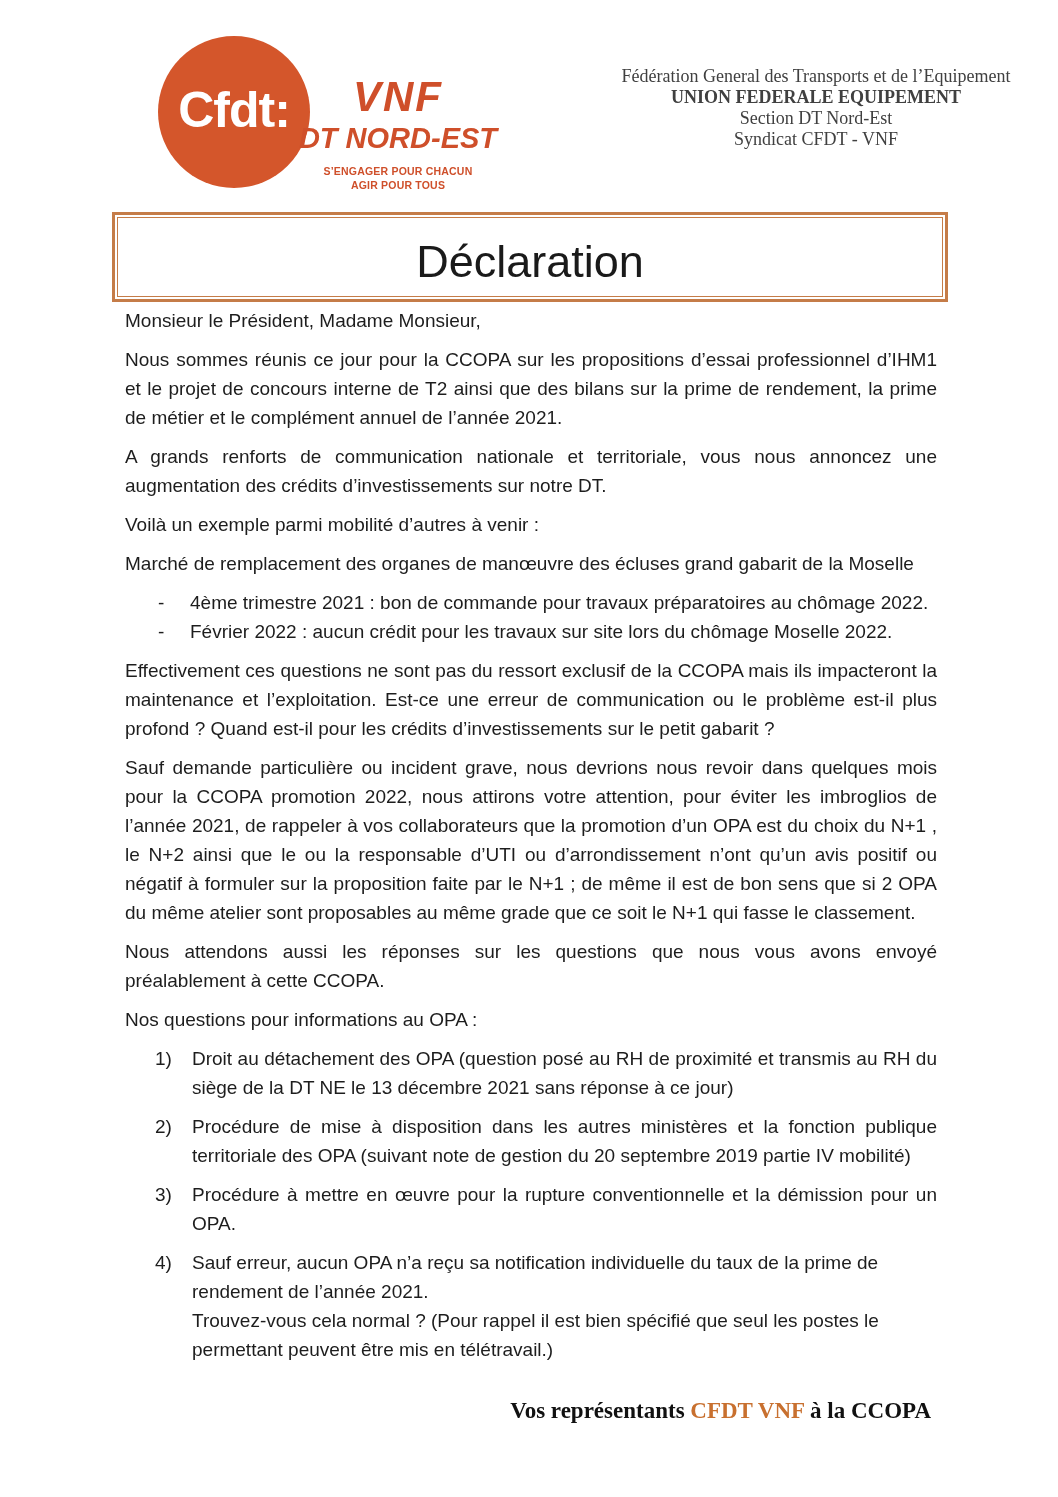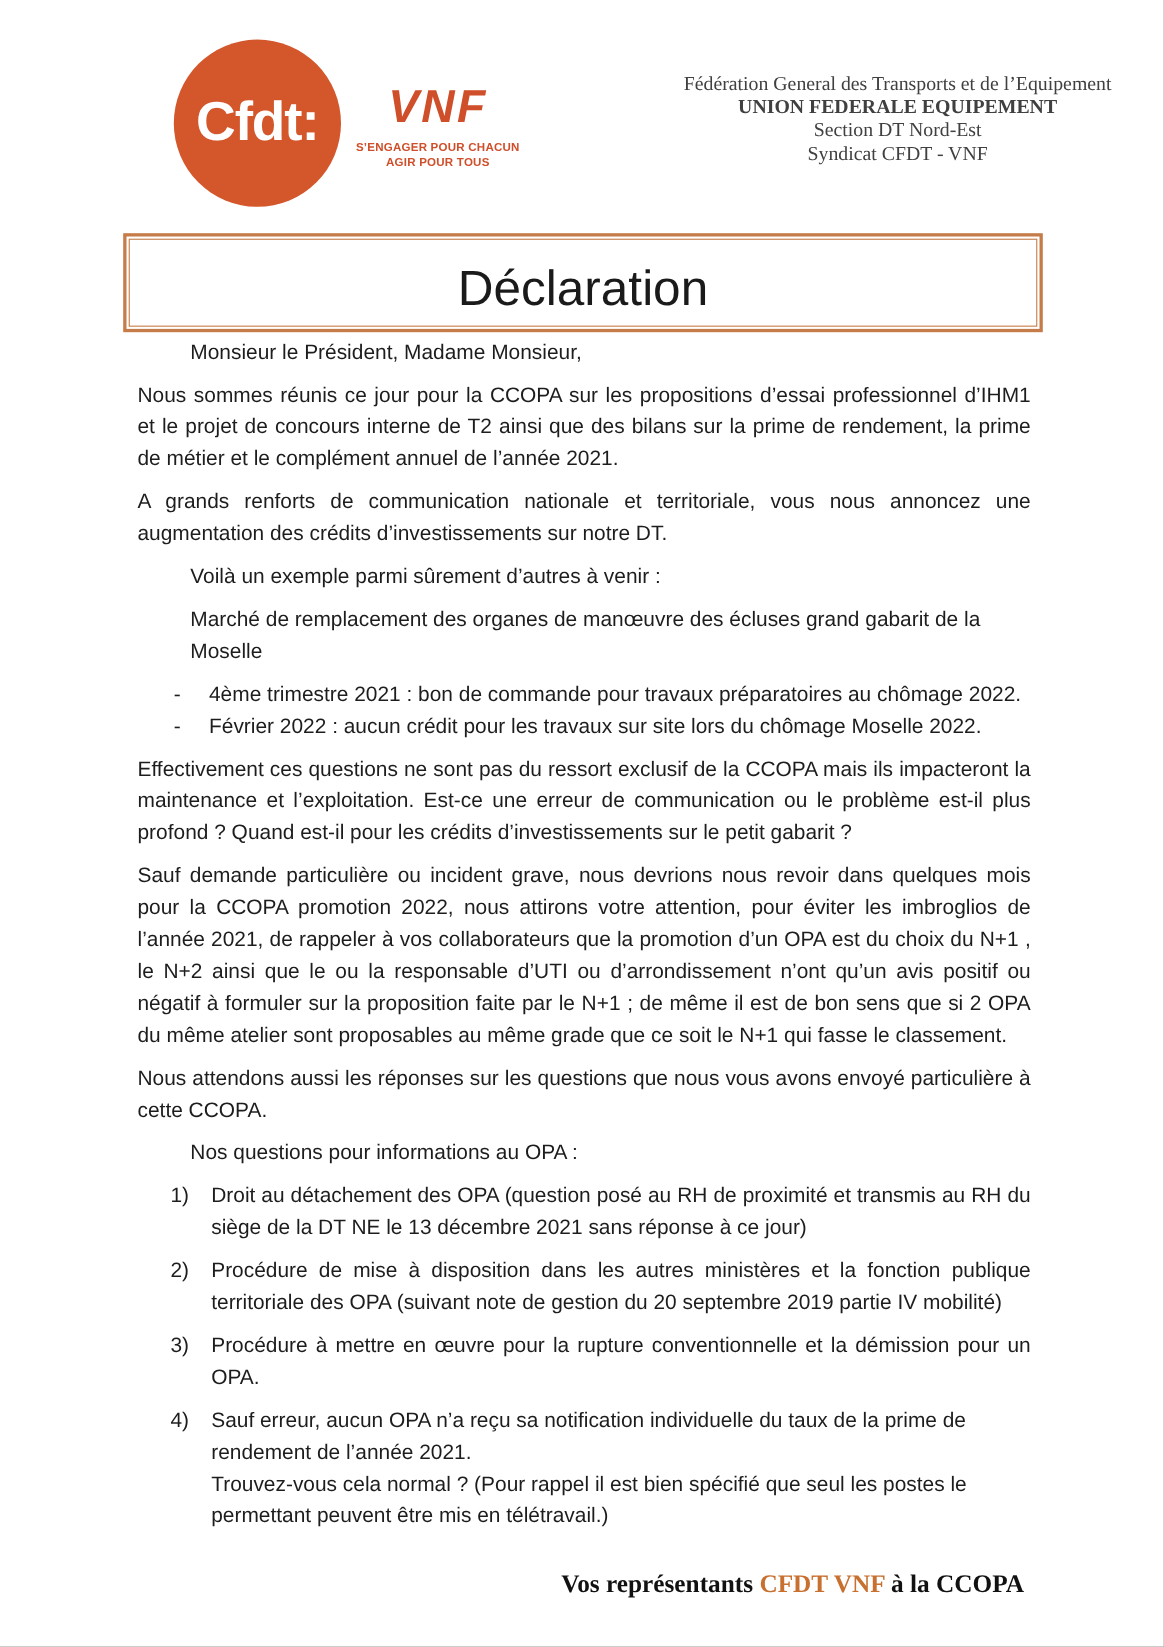--- a/index.html
+++ b/index.html
@@ -98,21 +98,21 @@
     position: absolute;
     left: 125px; top: 306px;
     width: 812px;
     font-size: 19px;
     line-height: 29px;
   }
   .para {
     margin: 0 0 10px 0;
     text-align: justify;
   }
-  .para.no-justify { text-align: left; margin-left: 48px; }
+  .para.no-justify { text-align: left; }
 
   .dash-list { margin: 0 0 10px 0; }
   .dash-item { display: flex; padding-left: 33px; }
   .dash-item .marker { flex: none; width: 32px; }
 
   .num-list { margin: 0; }
   .num-item { display: flex; padding-left: 30px; margin-bottom: 10px; text-align: justify; }
   .num-item .marker { flex: none; width: 37px; }
   .num-item .itext { flex: 1; }
   .num-item.prewrap { text-align: left; }
@@ -134,20 +134,21 @@
 <body>
 
 <div class="page">
 
   <div class="cfdt-circle">
     <span class="cfdt-text">Cfdt:</span>
   </div>
 
   <div class="vnf-block">
     <div class="vnf-line1">VNF</div>
+    <div class="vnf-line2">DT NORD-EST</div>
     <div class="vnf-tagline">
       <div>S’ENGAGER POUR CHACUN</div>
       <div>AGIR POUR TOUS</div>
     </div>
   </div>
 
   <div class="org-block">
     <div>Fédération General des Transports et de l’Equipement</div>
     <div class="org-line-bold">UNION FEDERALE EQUIPEMENT</div>
     <div>Section DT Nord-Est</div>
@@ -161,40 +162,40 @@
   </div>
 
   <div class="content">
 
     <p class="para no-justify">Monsieur le Président, Madame Monsieur,</p>
 
     <p class="para">Nous sommes réunis ce jour pour la CCOPA sur les propositions d’essai professionnel d’IHM1 et le projet de concours interne de T2 ainsi que des bilans sur la prime de rendement, la prime de métier et le complément annuel de l’année 2021.</p>
 
     <p class="para">A grands renforts de communication nationale et territoriale, vous nous annoncez une augmentation des crédits d’investissements sur notre DT.</p>
 
-    <p class="para no-justify">Voilà un exemple parmi sûrement d’autres à venir :</p>
+    <p class="para no-justify">Voilà un exemple parmi mobilité d’autres à venir :</p>
 
     <p class="para no-justify">Marché de remplacement des organes de manœuvre des écluses grand gabarit de la Moselle</p>
 
     <div class="dash-list">
       <div class="dash-item">
         <span class="marker">-</span>
         <span class="itext">4ème trimestre 2021 : bon de commande pour travaux préparatoires au chômage 2022.</span>
       </div>
       <div class="dash-item">
         <span class="marker">-</span>
         <span class="itext">Février 2022 : aucun crédit pour les travaux sur site lors du chômage Moselle 2022.</span>
       </div>
     </div>
 
     <p class="para">Effectivement ces questions ne sont pas du ressort exclusif de la CCOPA mais ils impacteront la maintenance et l’exploitation. Est-ce une erreur de communication ou le problème est-il plus profond ? Quand est-il pour les crédits d’investissements sur le petit gabarit ?</p>
 
     <p class="para">Sauf demande particulière ou incident grave, nous devrions nous revoir dans quelques mois pour la CCOPA promotion 2022, nous attirons votre attention, pour éviter les imbroglios de l’année 2021, de rappeler à vos collaborateurs que la promotion d’un OPA est du choix du N+1 , le N+2 ainsi que le ou la responsable d’UTI ou d’arrondissement n’ont qu’un avis positif ou négatif à formuler sur la proposition faite par le N+1 ; de même il est de bon sens que si 2 OPA du même atelier sont proposables au même grade que ce soit le N+1 qui fasse le classement.</p>
 
-    <p class="para">Nous attendons aussi les réponses sur les questions que nous vous avons envoyé particulière à cette CCOPA.</p>
+    <p class="para">Nous attendons aussi les réponses sur les questions que nous vous avons envoyé préalablement à cette CCOPA.</p>
 
     <p class="para no-justify">Nos questions pour informations au OPA :</p>
 
     <div class="num-list">
       <div class="num-item">
         <span class="marker">1)</span>
         <span class="itext">Droit au détachement des OPA (question posé au RH de proximité et transmis au RH du siège de la DT NE le 13 décembre 2021 sans réponse à ce jour)</span>
       </div>
       <div class="num-item">
         <span class="marker">2)</span>

